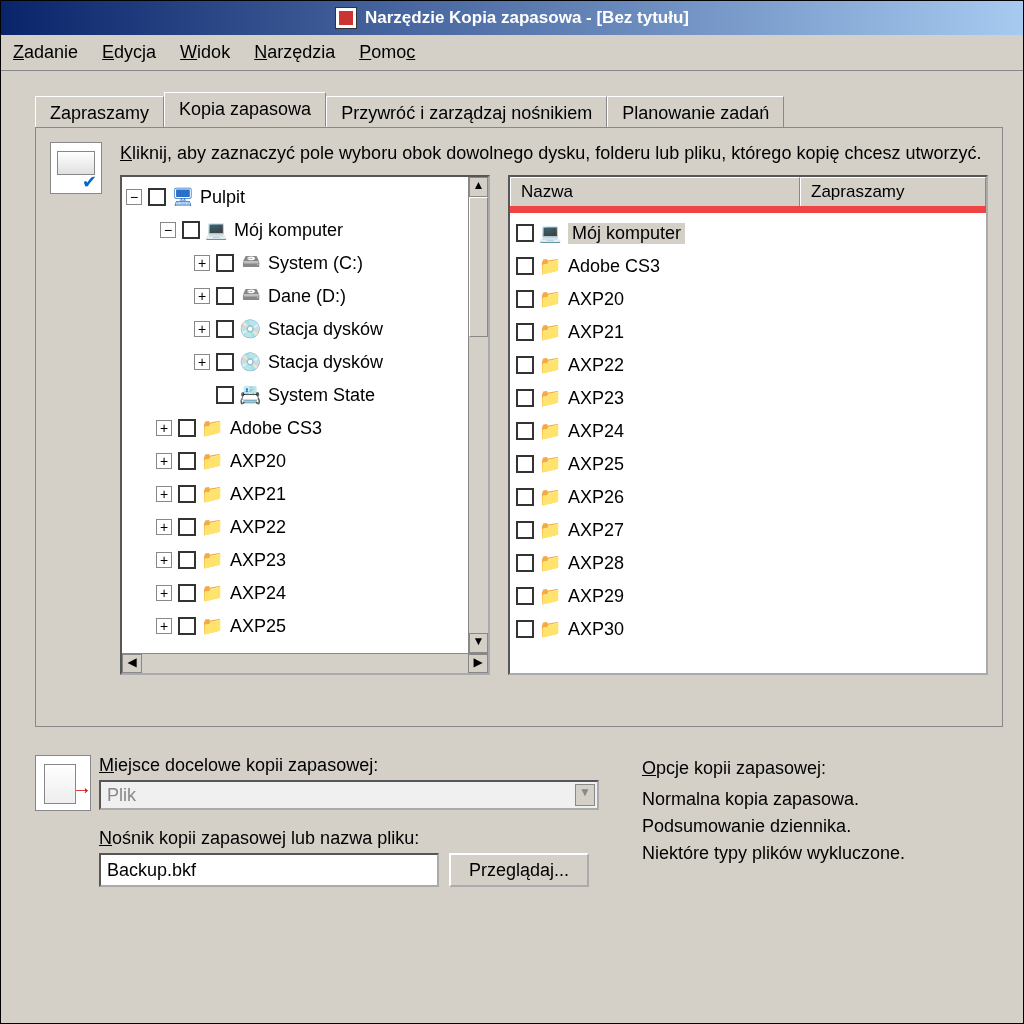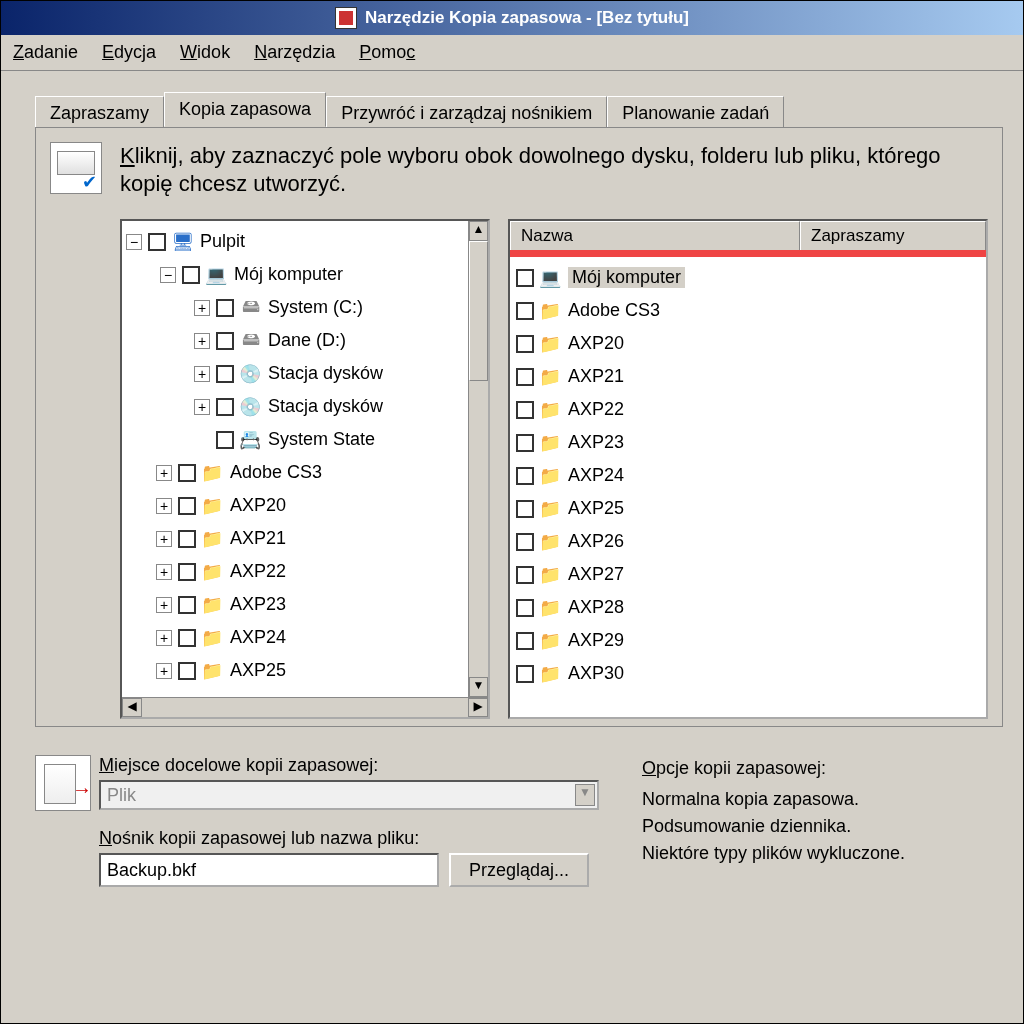--- a/index.html
+++ b/index.html
@@ -9,21 +9,21 @@
   .titlebar .appicon { width:22px; height:22px; background:#fff; border:1px solid #333; margin-right:8px; display:inline-block; position:relative;}
   .titlebar .appicon::after{content:""; position:absolute; left:3px; top:3px; width:14px; height:14px; background:#c33;}
   .menubar { height:36px; background:#d4d0c8; display:flex; align-items:center; padding:0 12px; font-size:18px; border-bottom:1px solid #888;}
   .menubar .menuitem { margin-right:24px; cursor:default; }
   .menubar .menuitem .mn { text-decoration:underline; }
   .tabstrip { display:flex; align-items:flex-end; padding:18px 20px 0 34px; height:56px;}
   .tab { padding:6px 14px 6px 14px; border:1px solid #888; border-bottom:none; background:#d4d0c8; margin-right:0; font-size:18px; position:relative; top:3px;}
   .tab.active { background:#d4d0c8; border-bottom:1px solid #d4d0c8; z-index:2; top:0; border-top:1px solid #fff; border-left:1px solid #fff;}
   .tab:not(.active){ border-left:1px solid #fff; border-top:1px solid #fff;}
   .tabpanel { margin:0 20px 0 34px; border:1px solid #888; border-top:1px solid #888; background:#d4d0c8; padding:14px 14px 14px 14px; height:600px; position:relative;}
-  .helptext { font-size:22px; margin:0 0 22px 70px; line-height:1.25;}
+  .helptext { font-size:18px; margin:0 0 10px 70px; line-height:1.25;}
   .helptext .mnk { text-decoration:underline; }
   .helpicon { position:absolute; left:14px; top:14px; width:52px; height:52px; border:1px solid #888; background:#fff;}
   .helpicon::before{content:""; position:absolute; left:6px; top:8px; width:36px; height:22px; background:linear-gradient(#fff,#e0e0e0); border:1px solid #888;}
   .helpicon::after{content:"✔"; color:#06c; position:absolute; right:4px; bottom:0; font-size:18px;}
   .panes { display:flex; gap:18px; height:500px; margin-left:70px;}
   .treepane, .listpane { background:#fff; border:2px inset #aaa; position:relative; overflow:hidden;}
   .treepane { width:370px; }
   .listpane { flex:1; min-width:420px;}
   .listhdr { display:flex; background:#d4d0c8; border-bottom:7px solid #ef4444; font-size:17px;}
   .listhdr .col { padding:4px 10px; border-right:1px solid #888; border-top:1px solid #fff; border-left:1px solid #fff;}

